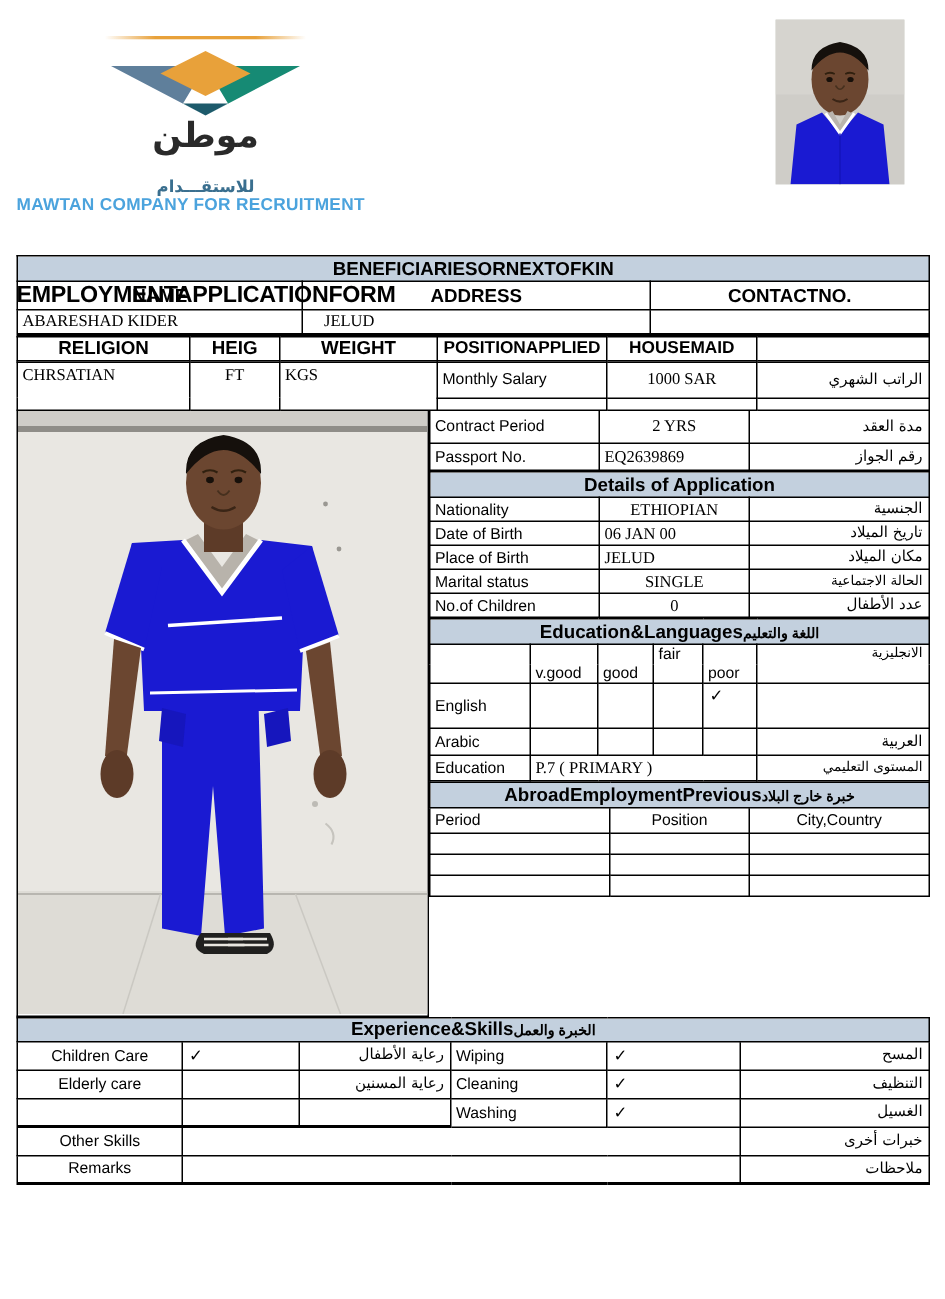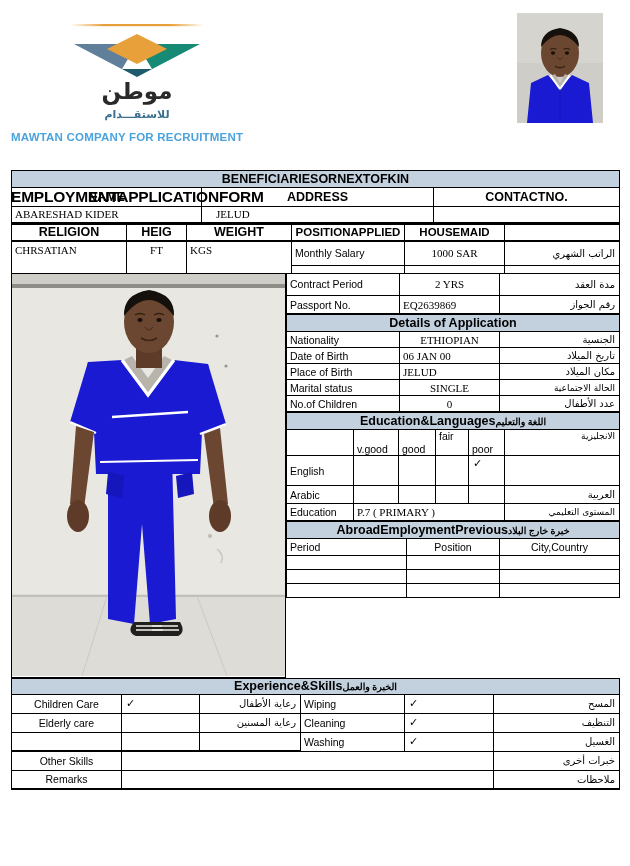--- a/index.html
+++ b/index.html
@@ -34,21 +34,21 @@
     text-align: center;
     font-family: "DejaVu Sans", sans-serif;
     font-size: 23px;
     font-weight: bold;
     color: #2a2a2a;
     letter-spacing: 1px;
     line-height: 1;
   }
   .logo-ar2 {
     position: absolute;
-    left: 0; top: 87px;
+    left: 0; top: 97px;
     width: 150px;
     text-align: center;
     font-family: "DejaVu Sans", sans-serif;
     font-size: 11px;
     font-weight: bold;
     color: #3a6f8f;
     letter-spacing: 1.5px;
     line-height: 1;
   }
   .passport-photo {
@@ -113,21 +113,21 @@
   }
   .band {
     background: #c3d0de;
     text-align: center;
     font-weight: bold;
     font-size: 12.5px;
     font-family: "Liberation Sans", sans-serif;
     height: 17px;
   }
   .band .ar-inline {
-    font-family: Liberation Serif, serif;
+    font-family: Liberation Sans, sans-serif;
     font-size: 9.5px;
     font-weight: bold;
   }
   .colhead {
     text-align: center;
     font-weight: bold;
     font-size: 12.5px;
     font-family: "Liberation Sans", sans-serif;
   }
   .tick {

